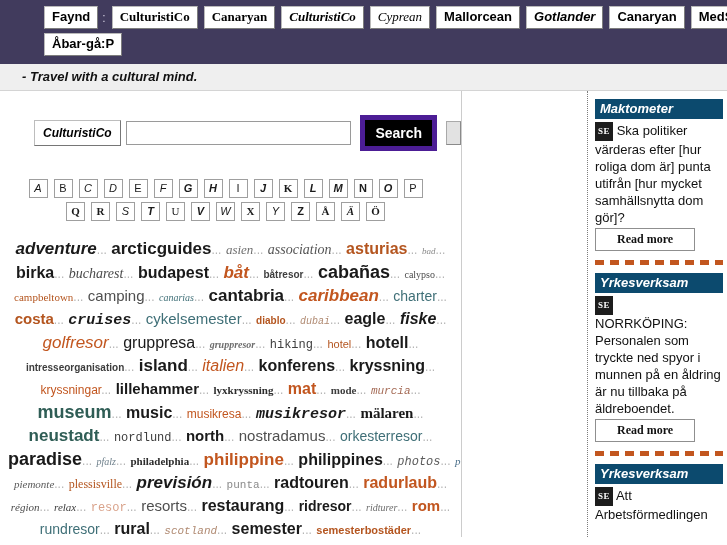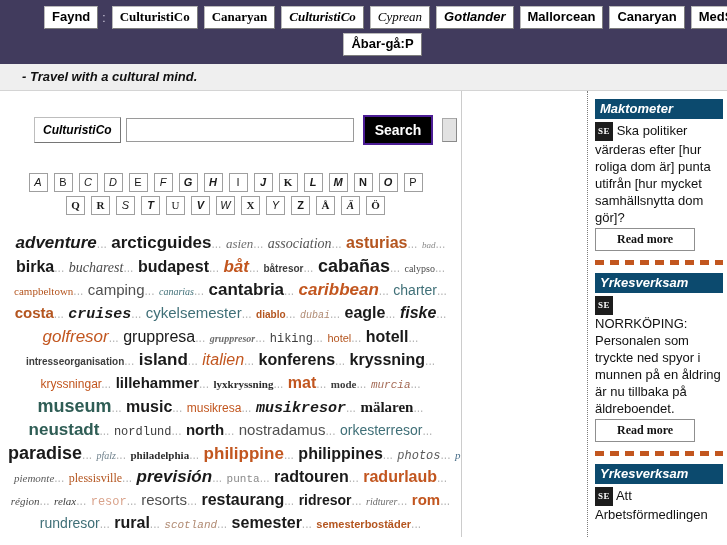--- a/index.html
+++ b/index.html
@@ -23,21 +23,21 @@
     box-sizing: border-box;
   }
   .navrow {
     display: flex;
     align-items: center;
     padding-left: 32px;
     margin-bottom: 4px;
     flex-wrap: nowrap;
     margin-left: 12px;
   }
-  .navrow:last-child { margin-bottom: 0; justify-content: center; }
+  .navrow:last-child { margin-bottom: 0; }
   .navbtn {
     display: inline-block;
     background: #ffffff;
     border: 1px solid #b9b9b9;
     border-right-color: #7d7d7d;
     border-bottom-color: #7d7d7d;
     color: #000;
     padding: 3px 7px 4px 7px;
     margin-right: 6px;
     font-size: 13px;
@@ -129,21 +129,21 @@
     height: 16px;
     border: 1px solid #9a9a9a;
     padding: 3px 4px;
     font-size: 12px;
     font-family: "Liberation Sans", sans-serif;
     outline: none;
   }
   #searchbtn {
     background: #000000;
     color: #ffffff;
-    border: 2px solid #4c1d95;
+    border: 5px solid #4c1d95;
     font-size: 14px;
     font-weight: bold;
     padding: 5px 10px;
     margin-left: 9px;
     font-family: "Liberation Sans", sans-serif;
     cursor: pointer;
   }
   #extrabtn {
     width: 13px;
     height: 22px;
@@ -244,22 +244,22 @@
 <body>
 
 <div id="topnav">
   <div class="navrow" id="navrow0">
       <span class="navbtn f-sans-bold">Faynd</span>
       <span class="navsep">:</span>
       <span class="navbtn f-serif-bold">CulturistiCo</span>
       <span class="navbtn f-serif-bold">Canaryan</span>
       <span class="navbtn f-serif-bi">CulturistiCo</span>
       <span class="navbtn f-serif-i">Cyprean</span>
+      <span class="navbtn f-sans-bold">Mallorcean</span>
       <span class="navbtn f-sans-bi">Gotlander</span>
-      <span class="navbtn f-sans-bold">Mallorcean</span>
       <span class="navbtn f-sans-bold">Canaryan</span>
       <span class="navbtn f-sans-bold">MedSeaBureau</span>
     </div>
   <div class="navrow" id="navrow1">
       <span class="navbtn f-sans-bold">Åbar-gå:P</span>
     </div>
 </div>
 
 <div id="tagline">- Travel with a cultural mind.</div>
 

